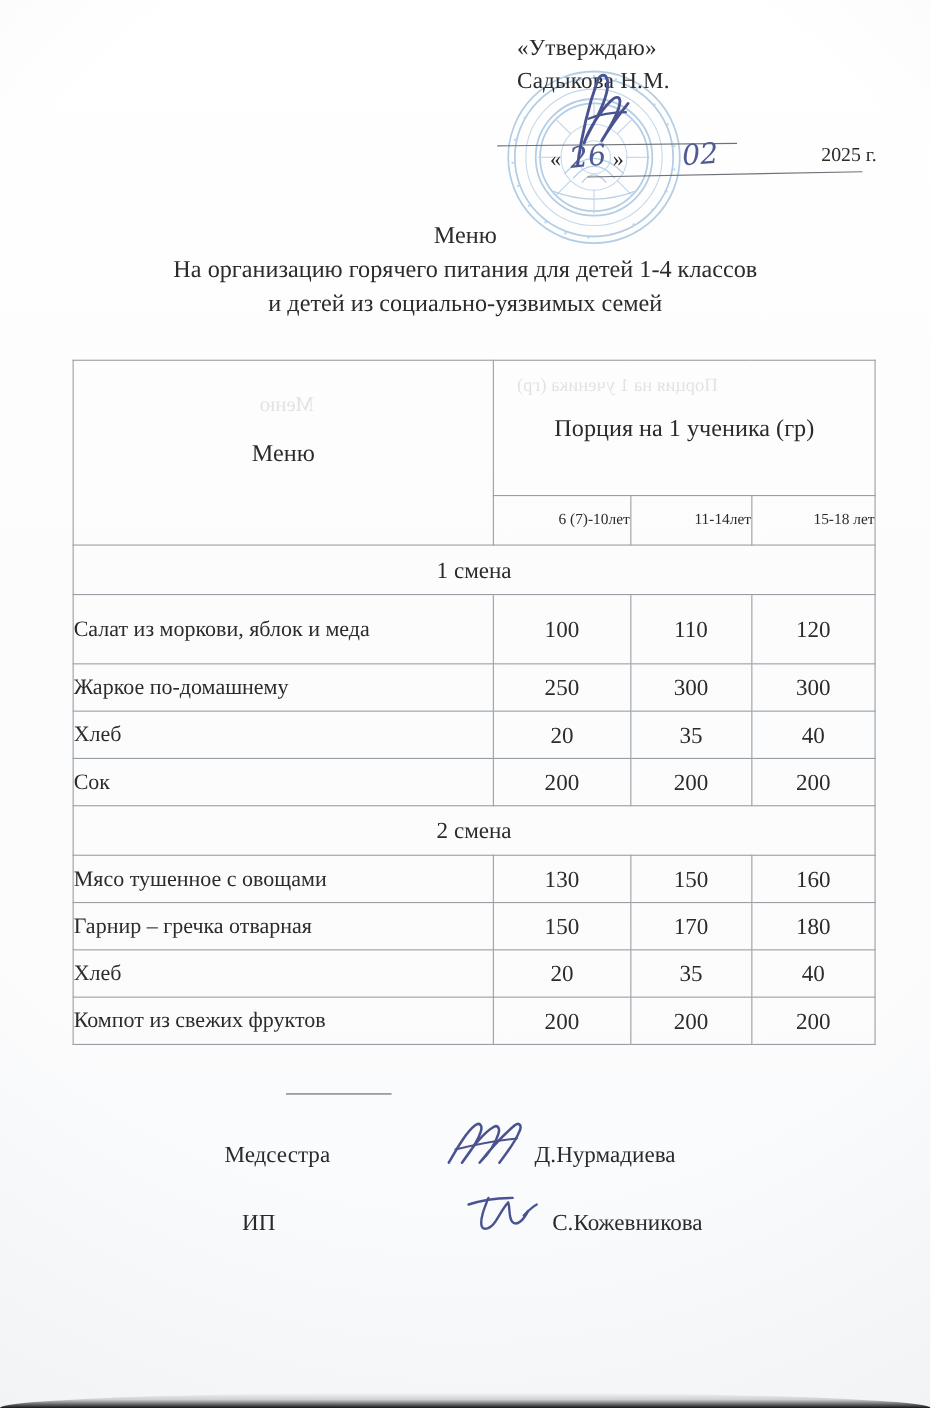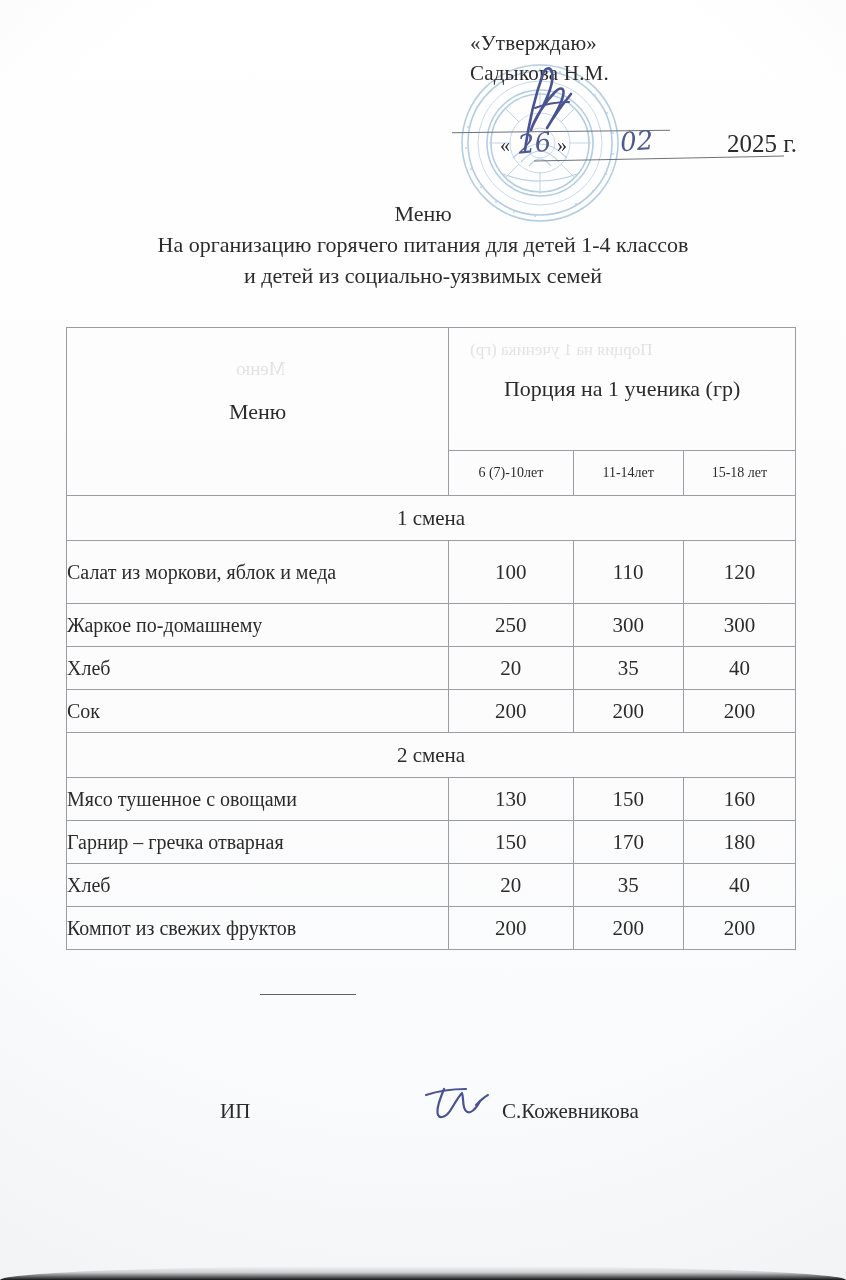--- a/index.html
+++ b/index.html
@@ -71,21 +71,21 @@
     border-bottom: 1.4px solid #6e7379;
     transform: rotate(-0.6deg);
   }
   .date-line .rule-bottom {
     position: absolute; left: 82px; top: 30px; width: 250px;
     border-bottom: 1.4px solid #6e7379;
     transform: rotate(-1.1deg);
   }
   .date-line .year {
     position: absolute; right: 0; top: 2px;
-    font-size: 25px;
+    font-size: 18px;
     text-align: center;
   }
 
   
   .hw {
     font-family: "DejaVu Serif", serif;
     color: #4f5a93;
     font-style: italic;
   }
   .date-line .hw-day {
@@ -169,21 +169,21 @@
     text-align: center;
     height: 166px;
     font-size: 22px;
   }
   .hd-portion {
     text-align: center;
     height: 122px;
     font-size: 22px;
   }
   .hd-age {
-    text-align: center;
+    text-align: right;
     height: 44px;
     font-size: 14px;
     padding: 0 2px;
   }
   .shift-row td {
     text-align: center;
     height: 44px;
     font-size: 21px;
   }
   .dish {
@@ -400,20 +400,30 @@
         <td class="qty">200</td>
         <td class="qty">200</td>
       </tr>
     </tbody>
   </table>
 
   <div class="count-line">
     <span class="blank"></span>
   </div>
 
+  <div class="sign-row" id="sign-nurse">
+    <span class="role">Медсестра</span>
+    <svg class="mark" viewBox="0 0 86 46" aria-hidden="true">
+      <path d="M6 40 C14 26 22 12 30 6 C34 3 37 6 35 12 C32 22 24 32 18 40
+               C26 28 36 14 46 8 C50 5 53 8 51 14 C48 24 40 34 34 40
+               C42 30 54 16 66 6 C70 3 73 6 70 12 C66 22 58 32 52 40" fill="none" stroke="#4a5391" stroke-width="2.3" stroke-linecap="round" stroke-linejoin="round"></path>
+      <path d="M12 28 C28 24 48 20 68 18" fill="none" stroke="#4a5391" stroke-width="1.7" stroke-linecap="round"></path>
+    </svg>
+    <span class="who">Д.Нурмадиева</span>
+  </div>
 
   <div class="sign-row" id="sign-ip">
     <span class="role">ИП</span>
     <svg class="mark" viewBox="0 0 86 46" aria-hidden="true">
       <path d="M8 16 C20 12 34 10 48 10" fill="none" stroke="#4a5391" stroke-width="2.2" stroke-linecap="round"></path>
       <path d="M26 10 C22 20 18 30 20 36 C22 40 28 38 32 32
                C36 26 40 18 44 14 C46 20 44 28 48 32 C52 36 58 30 62 22" fill="none" stroke="#4a5391" stroke-width="2.2" stroke-linecap="round" stroke-linejoin="round"></path>
       <path d="M58 26 C62 22 66 18 70 16" fill="none" stroke="#4a5391" stroke-width="2" stroke-linecap="round"></path>
     </svg>
     <span class="who">С.Кожевникова</span>

